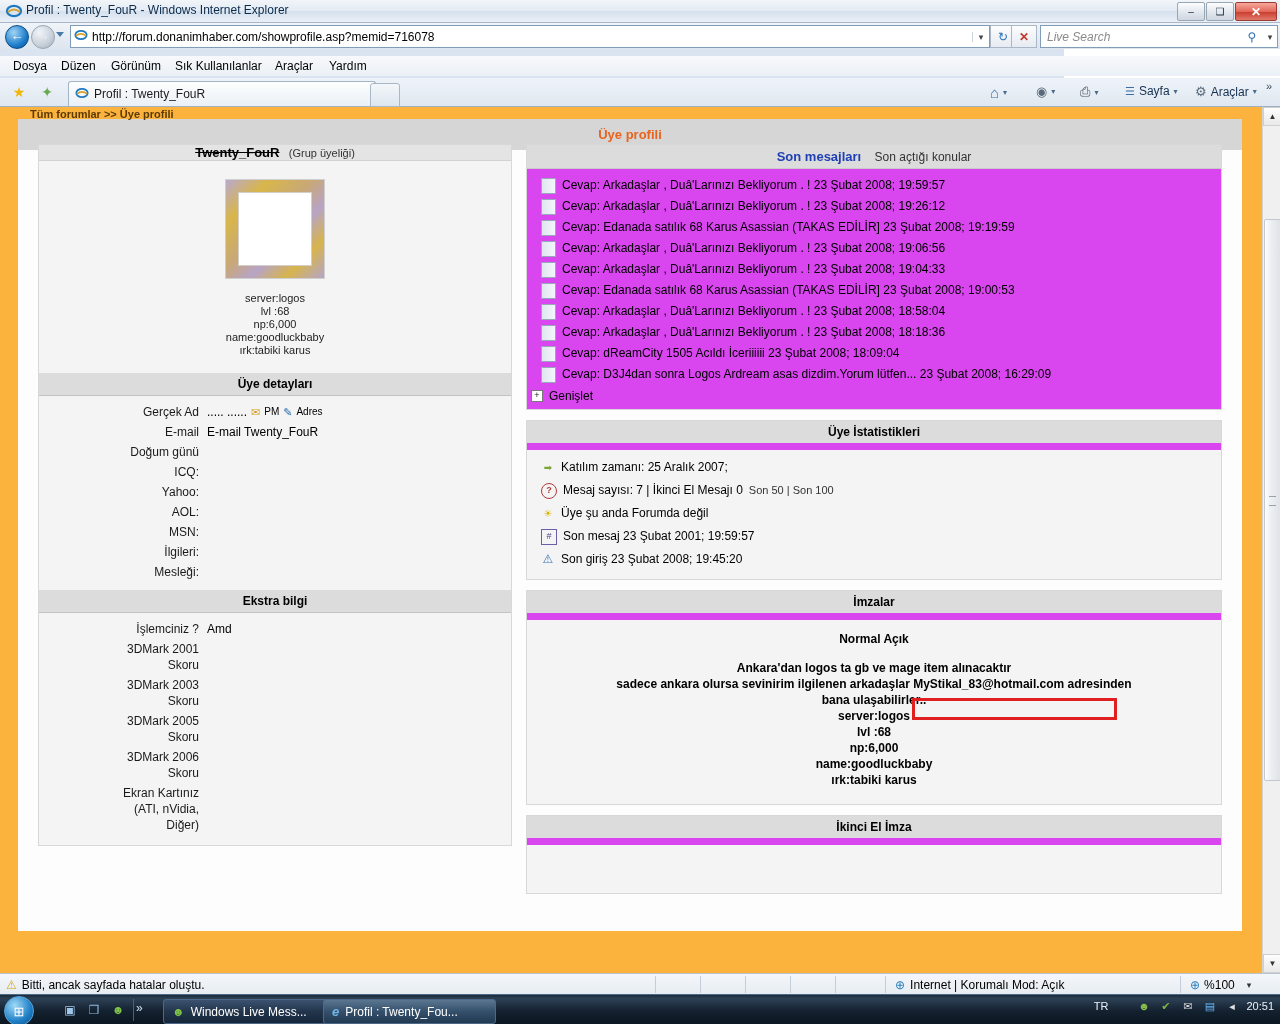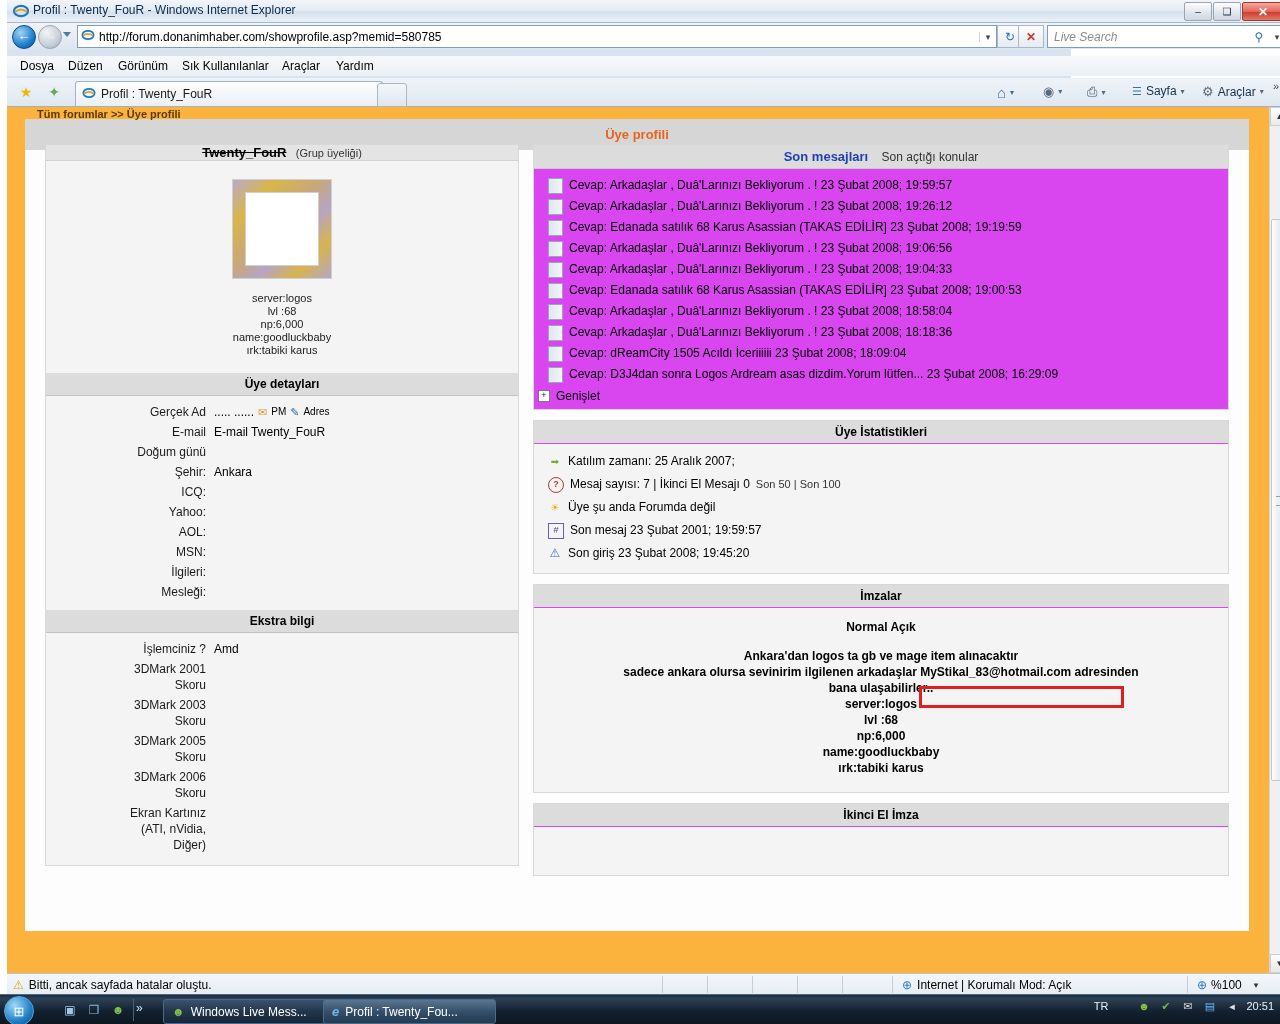--- a/index.html
+++ b/index.html
@@ -3,21 +3,21 @@
 <meta charset="utf-8">
 <style>
   html,body{margin:0;padding:0;}
   body{
     width:1280px;height:1024px;overflow:hidden;
     font-family:"Liberation Sans", sans-serif;
     font-size:12px;color:#000;
     background:#fff;
   }
   
-  #window{position:absolute;left:7px;top:0;width:1064px;height:1000px;background:#d9e4f0;}
+  #window{position:absolute;left:0;top:0;width:1064px;height:1000px;background:#d9e4f0;}
   #titlebar{
     position:absolute;left:0;top:0;width:1280px;height:22px;
     background:linear-gradient(to bottom,#f2f5f9 0%,#e3ebf4 48%,#d6e1ee 52%,#e9eff7 100%);
     border-bottom:1px solid #a8b6c6;
   }
   #titlebar .tb-icon{position:absolute;left:6px;top:3px;}
   #titlebar .tb-text{position:absolute;left:26px;top:3px;font-size:12px;color:#0a2a4a;white-space:nowrap;}
   .wbtns{position:absolute;right:3px;top:2px;display:flex;gap:1px;}
   .wbtn{width:26px;height:17px;border:1px solid #98a6b5;border-radius:2px;
     background:linear-gradient(to bottom,#fdfdfe,#e2e7ee 55%,#cfd6e0);
@@ -82,21 +82,21 @@
   .hdrbar{background:#dcdcdc;border-bottom:1px solid #c3c3c3;text-align:center;
     font-weight:bold;font-size:12px;padding:4px 0;}
   #profiletitle{background:#d6d6d6;color:#e8641d;font-weight:bold;font-size:13px;text-align:center;padding:8px 0;}
 
   #cols{position:absolute;left:0;top:25px;width:1224px;height:790px;}
   #leftcol{position:absolute;left:20px;top:0;width:472px;background:#f4f4f4;border:1px solid #d8d8d8;}
   #rightcol{position:absolute;left:508px;top:0;width:696px;}
 
   .panel{border:1px solid #d8d8d8;background:#f4f4f4;margin-bottom:10px;}
   .panel .phead{background:#dcdcdc;text-align:center;font-weight:bold;font-size:12px;padding:4px 0;
-    border-bottom:1px solid #d946ef;}
+    border-bottom:7px solid #d946ef;}
 
   #unamebar{background:#e4e4e4;padding:0 0;text-align:center;border-bottom:1px solid #d2d2d2;}
   #unamebar .uname{font-weight:bold;font-size:13px;text-decoration:line-through;}
   #unamebar .ugroup{font-size:11px;color:#333;margin-left:6px;}
   #avatarwrap{text-align:center;padding:18px 0 6px 0;background:#f4f4f4;}
   #avatar{width:100px;height:100px;display:inline-block;
     background:
       linear-gradient(135deg,#b9a9cd 0%,#d8b64a 22%,#c8a878 45%,#b7a4c6 62%,#d7b44c 80%,#b5a5c8 100%);
     padding:12px;box-sizing:border-box;border:1px solid #cfcfcf;}
   #avatar .inner{width:100%;height:100%;background:#fff;border:1px solid #d3cfc6;box-sizing:border-box;}
@@ -205,21 +205,21 @@
       </div>
     <div class="navdrop"></div>
 
     <div id="urlbox">
       <span class="ieicon">
         <svg width="14" height="14" viewBox="0 0 16 16">
             <ellipse cx="8" cy="8" rx="6.5" ry="4.8" fill="none" stroke="#1e7ac0" stroke-width="2"></ellipse>
             <path d="M2.2 9 Q8 4.4 13.8 9" stroke="#d8a12a" stroke-width="1.8" fill="none"></path>
           </svg>
       </span>
-      <span class="urltext">http://forum.donanimhaber.com/showprofile.asp?memid=580785</span>
+      <span class="urltext">http://forum.donanimhaber.com/showprofile.asp?memid=716078</span>
       <span class="urlcaret">▾</span>
     </div>
 
     <div class="abtn" id="refreshbtn">
       <span style="color:#2c6fb5;font-size:12px">↻</span>
     </div>
     <div class="abtn" id="stopbtn">
       <span style="color:#c0392b;font-weight:bold;font-size:12px">✕</span>
     </div>
 
@@ -314,24 +314,20 @@
                   <span class="mini">Adres</span>
                 </div>
               </div>
               <div class="drow">
                 <div class="dlabel">E-mail</div>
                 <div class="dvalue">E-mail Twenty_FouR</div>
               </div>
               <div class="drow">
                 <div class="dlabel">Doğum günü</div>
                 <div class="dvalue"></div>
-              </div>
-              <div class="drow">
-                <div class="dlabel">Şehir:</div>
-                <div class="dvalue">Ankara</div>
               </div>
               <div class="drow">
                 <div class="dlabel">ICQ:</div>
                 <div class="dvalue"></div>
               </div>
               <div class="drow">
                 <div class="dlabel">Yahoo:</div>
                 <div class="dvalue"></div>
               </div>
               <div class="drow">

